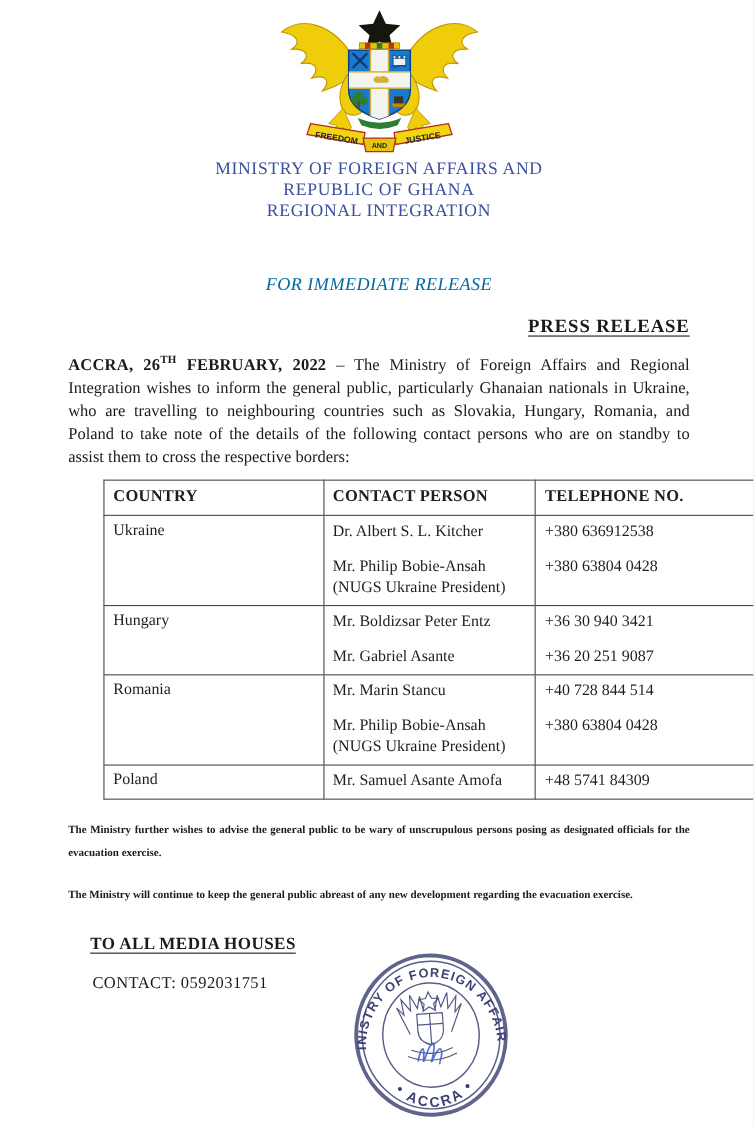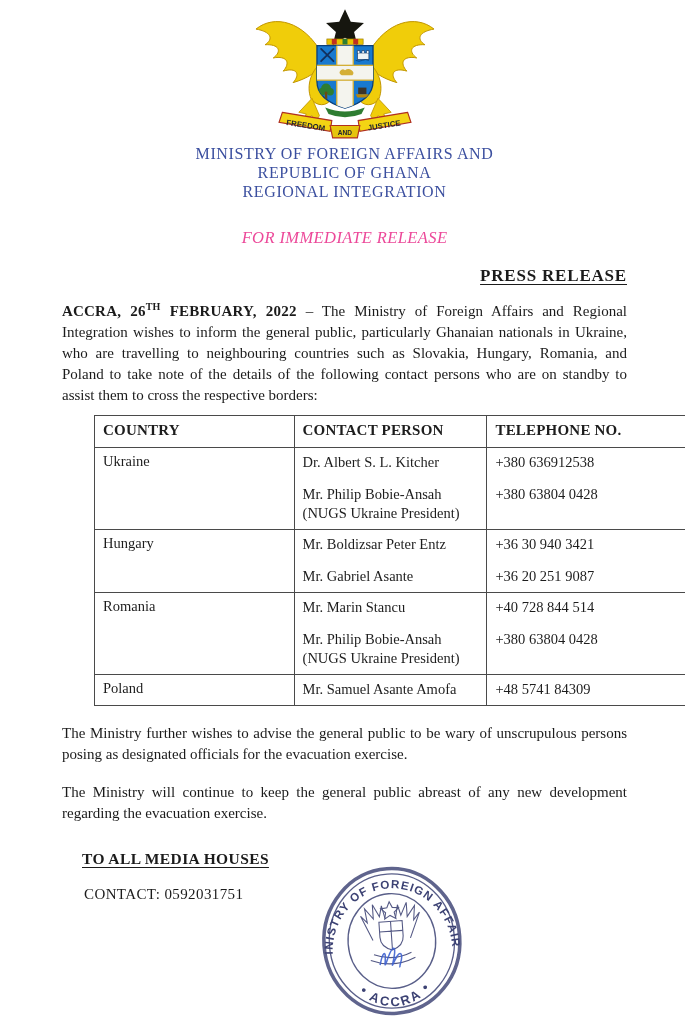--- a/index.html
+++ b/index.html
@@ -22,26 +22,26 @@
   .ministry-title {
     margin-top: 2px;
     color: #3b4f9f;
     font-size: 16px;
     line-height: 19px;
     letter-spacing: 0.6px;
     font-weight: 500;
   }
 
   .for-immediate {
-    margin-top: 27px;
+    margin-top: 48px;
     text-align: center;
     font-style: italic;
     font-size: 16.5px;
     letter-spacing: 0.4px;
-    color: #ec4899;
+    color: #0369a1;
   }
   .press-title {
     margin-top: 18px;
     text-align: right;
   }
   .press-title span {
     font-weight: bold;
     font-size: 17px;
     letter-spacing: 0.8px;
     text-decoration: underline;
@@ -82,23 +82,24 @@
   }
   .col-country { width: 180px; }
   .col-contact { width: 174px; }
   .col-phone   { width: 180px; }
   .cell-line { line-height: 19px; }
   .cell-line.gap { margin-top: 13px; }
   td.pad-tall { padding-bottom: 13px; }
 
   .para {
     margin-top: 17px;
-    font-size: 15px;
+    font-size: 10px;
     line-height: 21px;
     text-align: justify;
+    font-weight: bold;
   }
 
   
   .footer-block { position: relative; margin-top: 26px; height: 190px; }
   .media-houses {
     margin-left: 20px;
     font-weight: bold;
     font-size: 15.5px;
     letter-spacing: 0.4px;
     text-decoration: underline;

